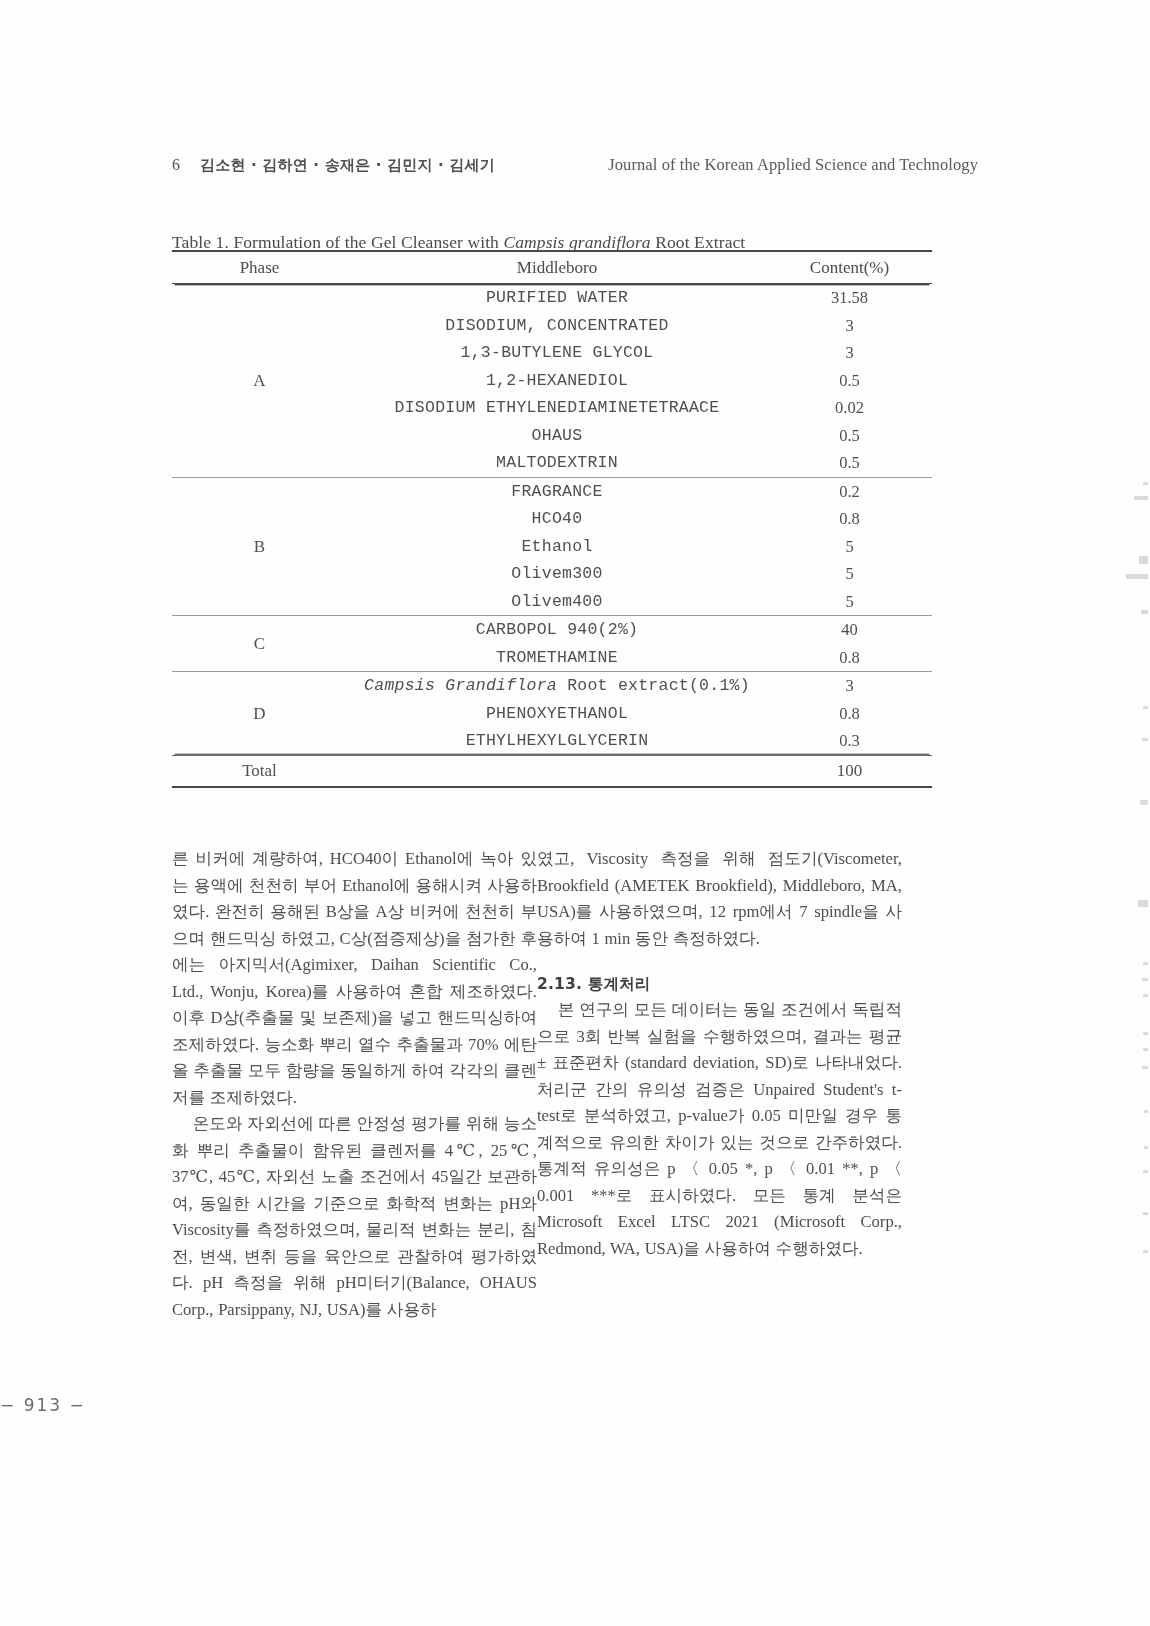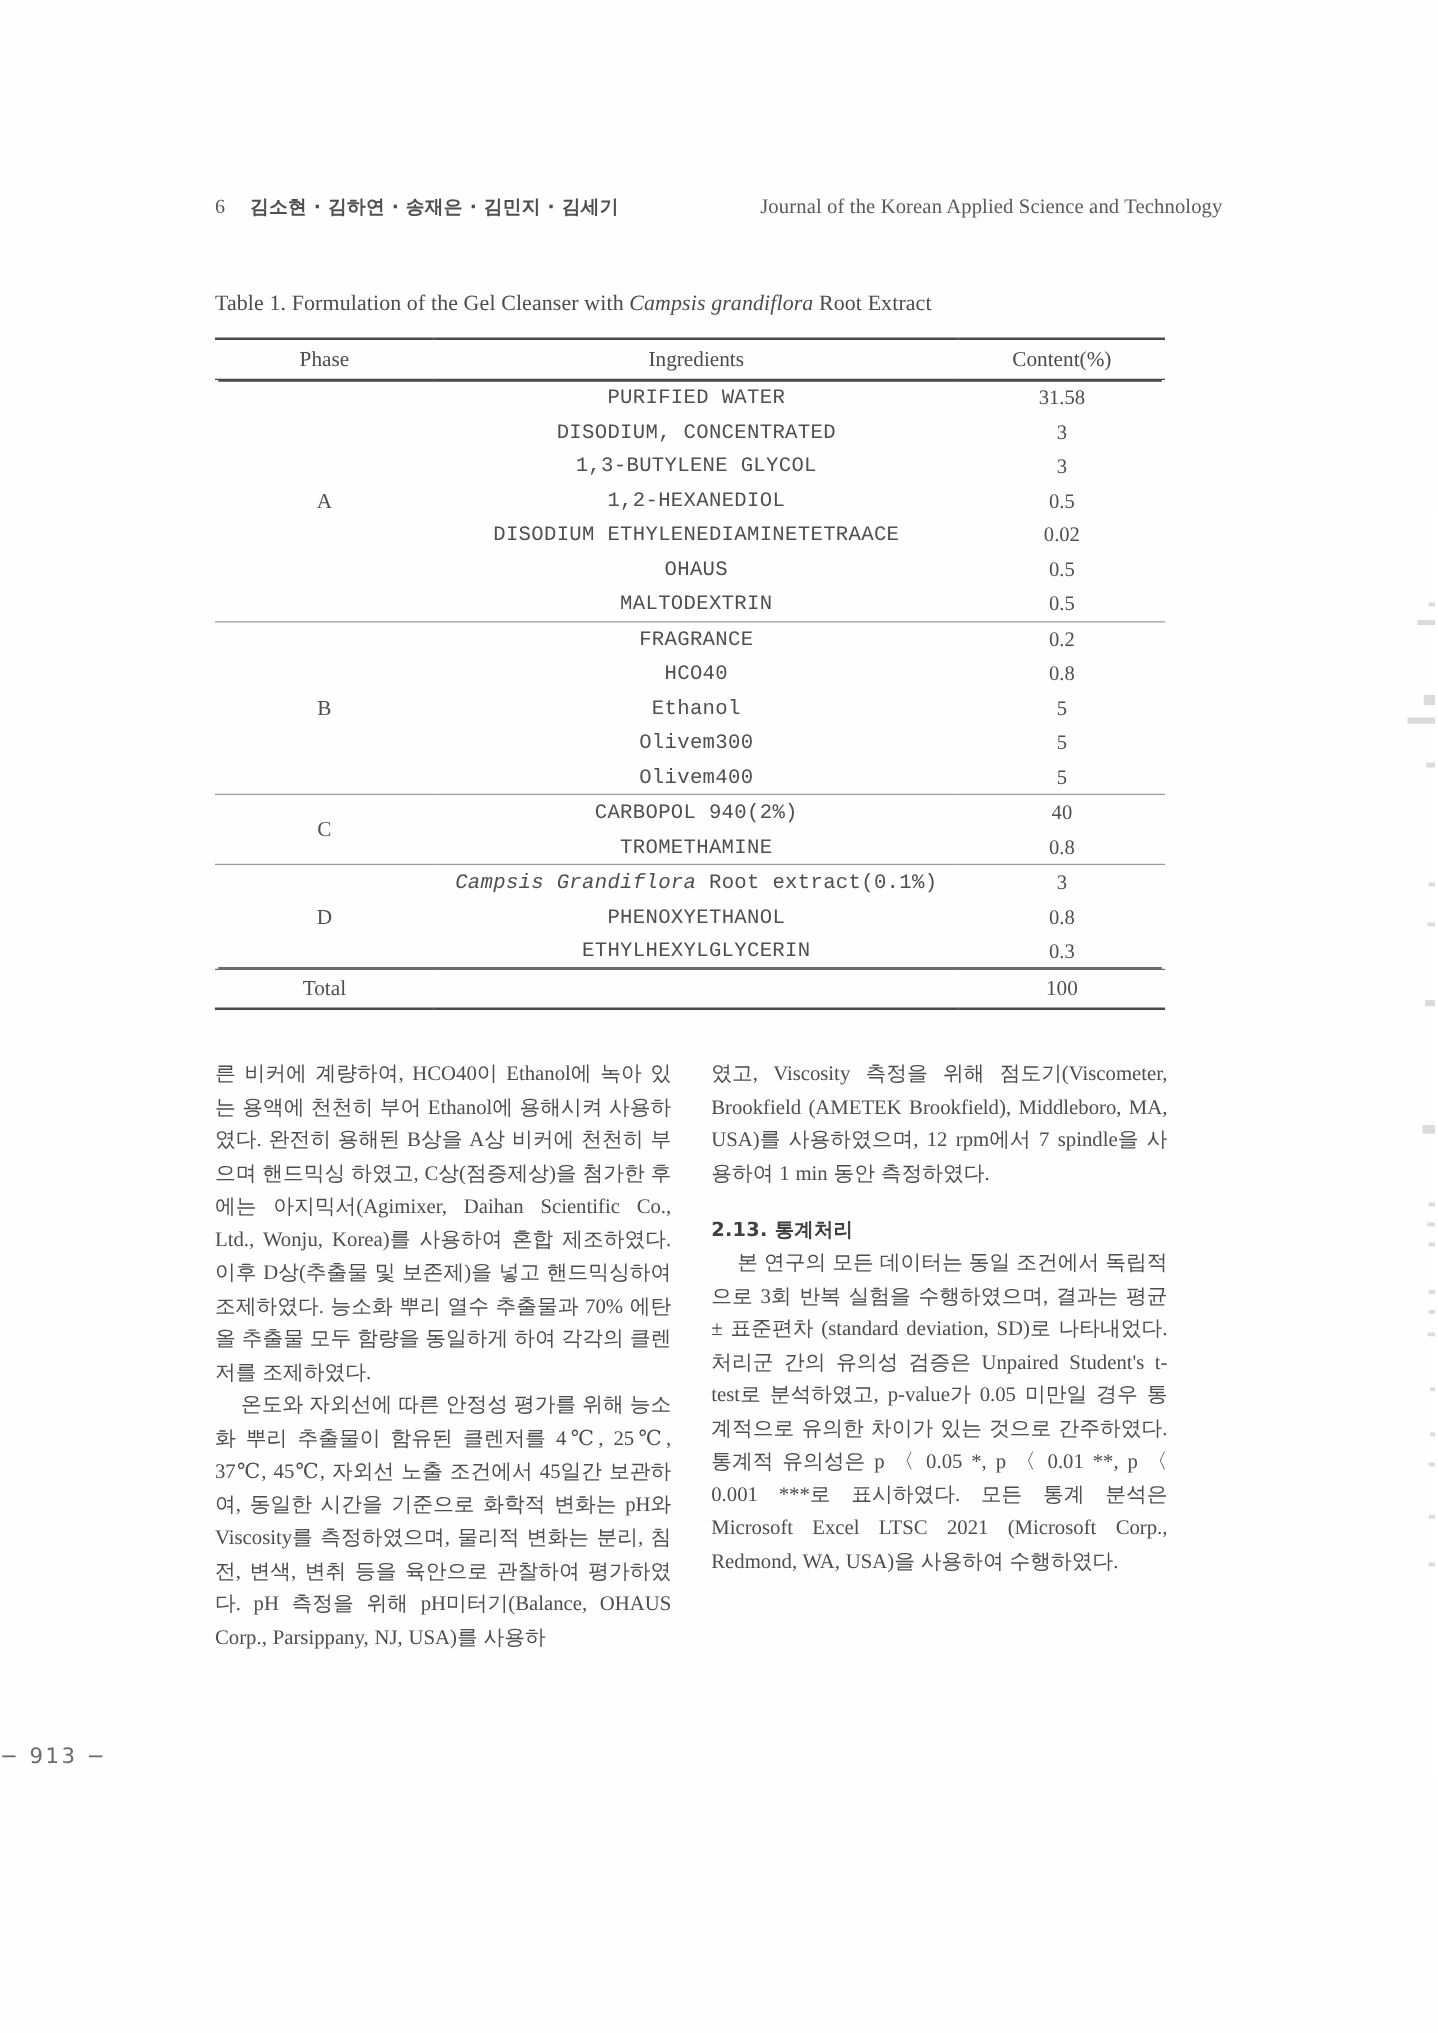--- a/index.html
+++ b/index.html
@@ -63,21 +63,21 @@
     left: 172px;
     width: 760px;
     font-size: 17.5px;
     color: #4b4b4b;
     letter-spacing: .1px;
   }
   .table-caption i { font-style: italic; }
 
   table.formulation {
     position: absolute;
-    top: 270px;
+    top: 250px;
     left: 172px;
     width: 760px;
     border-collapse: collapse;
     font-size: 16.5px;
     color: #4f4f4f;
   }
   table.formulation th,
   table.formulation td {
     padding: 0;
     border: 0;
@@ -113,21 +113,20 @@
   td.phase { font-size: 17px; }
   tr.total-row td { height: 30px; line-height: 30px; font-size: 17px; }
 
   
   .body-cols {
     position: absolute;
     top: 846px;
     left: 172px;
     width: 762px;
     display: flex;
-    gap: 32px;
   }
   .col {
     width: 365px;
   }
   .col p {
     margin: 0;
     font-size: 16.6px;
     line-height: 26.5px;
     text-align: justify;
     text-justify: inter-word;
@@ -193,21 +192,21 @@
 
   <table class="formulation">
     <colgroup>
       <col class="col-phase">
         <col class="col-ingr">
         <col class="col-content">
     </colgroup>
     <thead>
       <tr class="head-row border-thick-top border-double-bottom">
         <th>Phase</th>
-        <th>Ingredients</th>
+        <th>Middleboro</th>
         <th>Content(%)</th>
       </tr>
     </thead>
     <tbody id="table-body">
         <tr>
           <td class="phase" rowspan="7">A</td>
           <td class="ingredient">PURIFIED WATER</td>
           <td>31.58</td>
         </tr>
         <tr>

